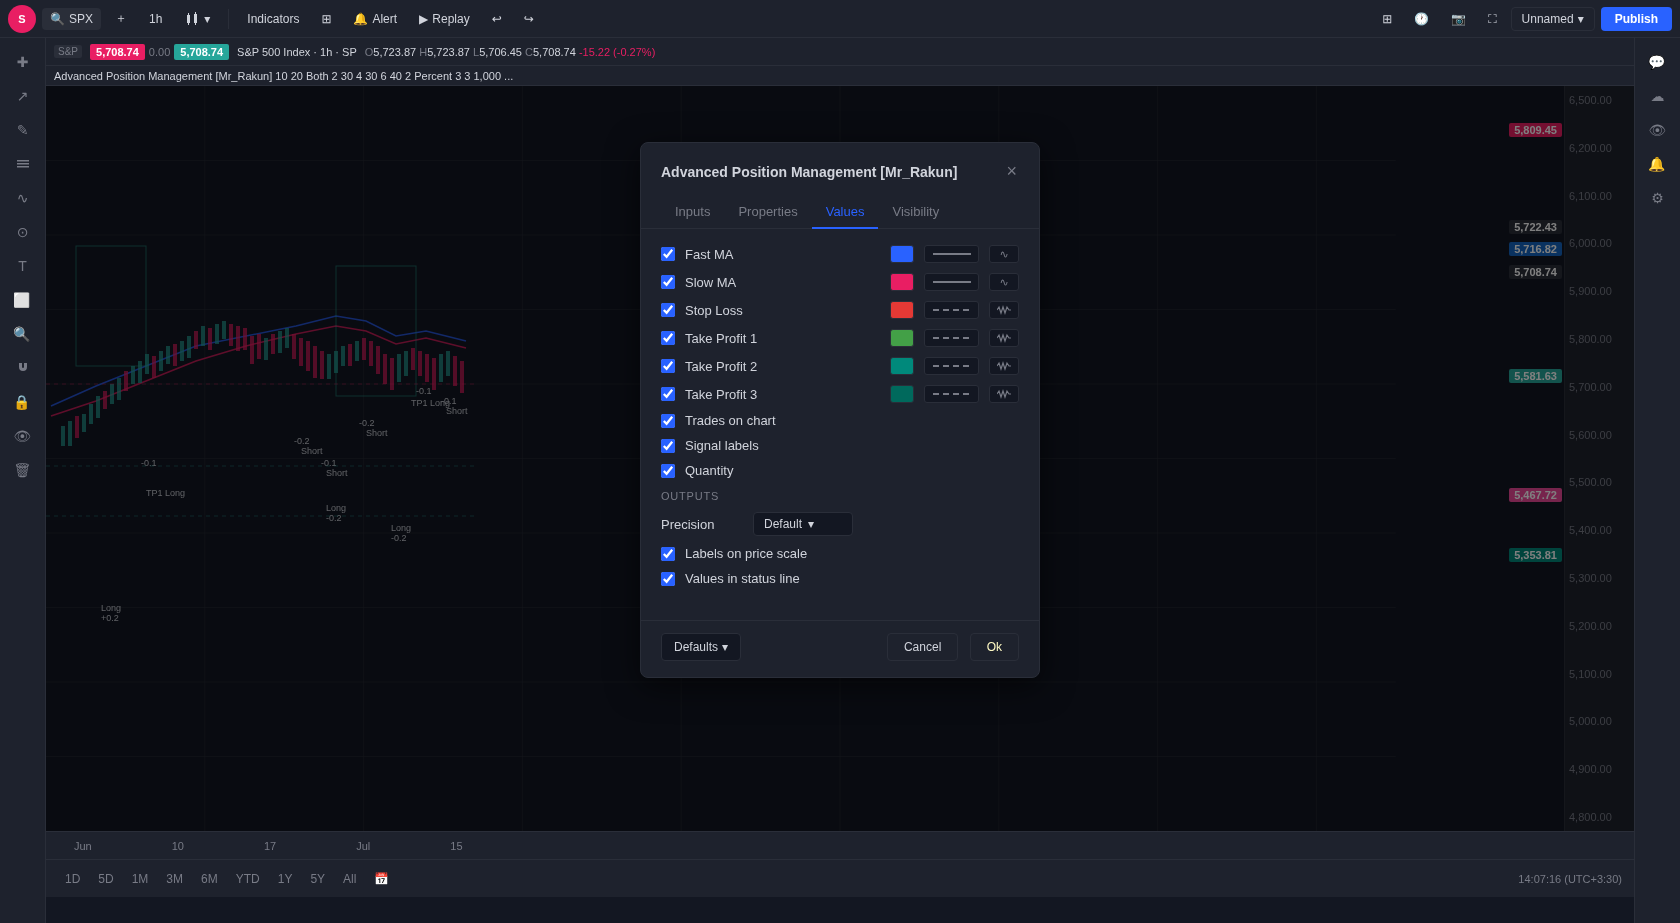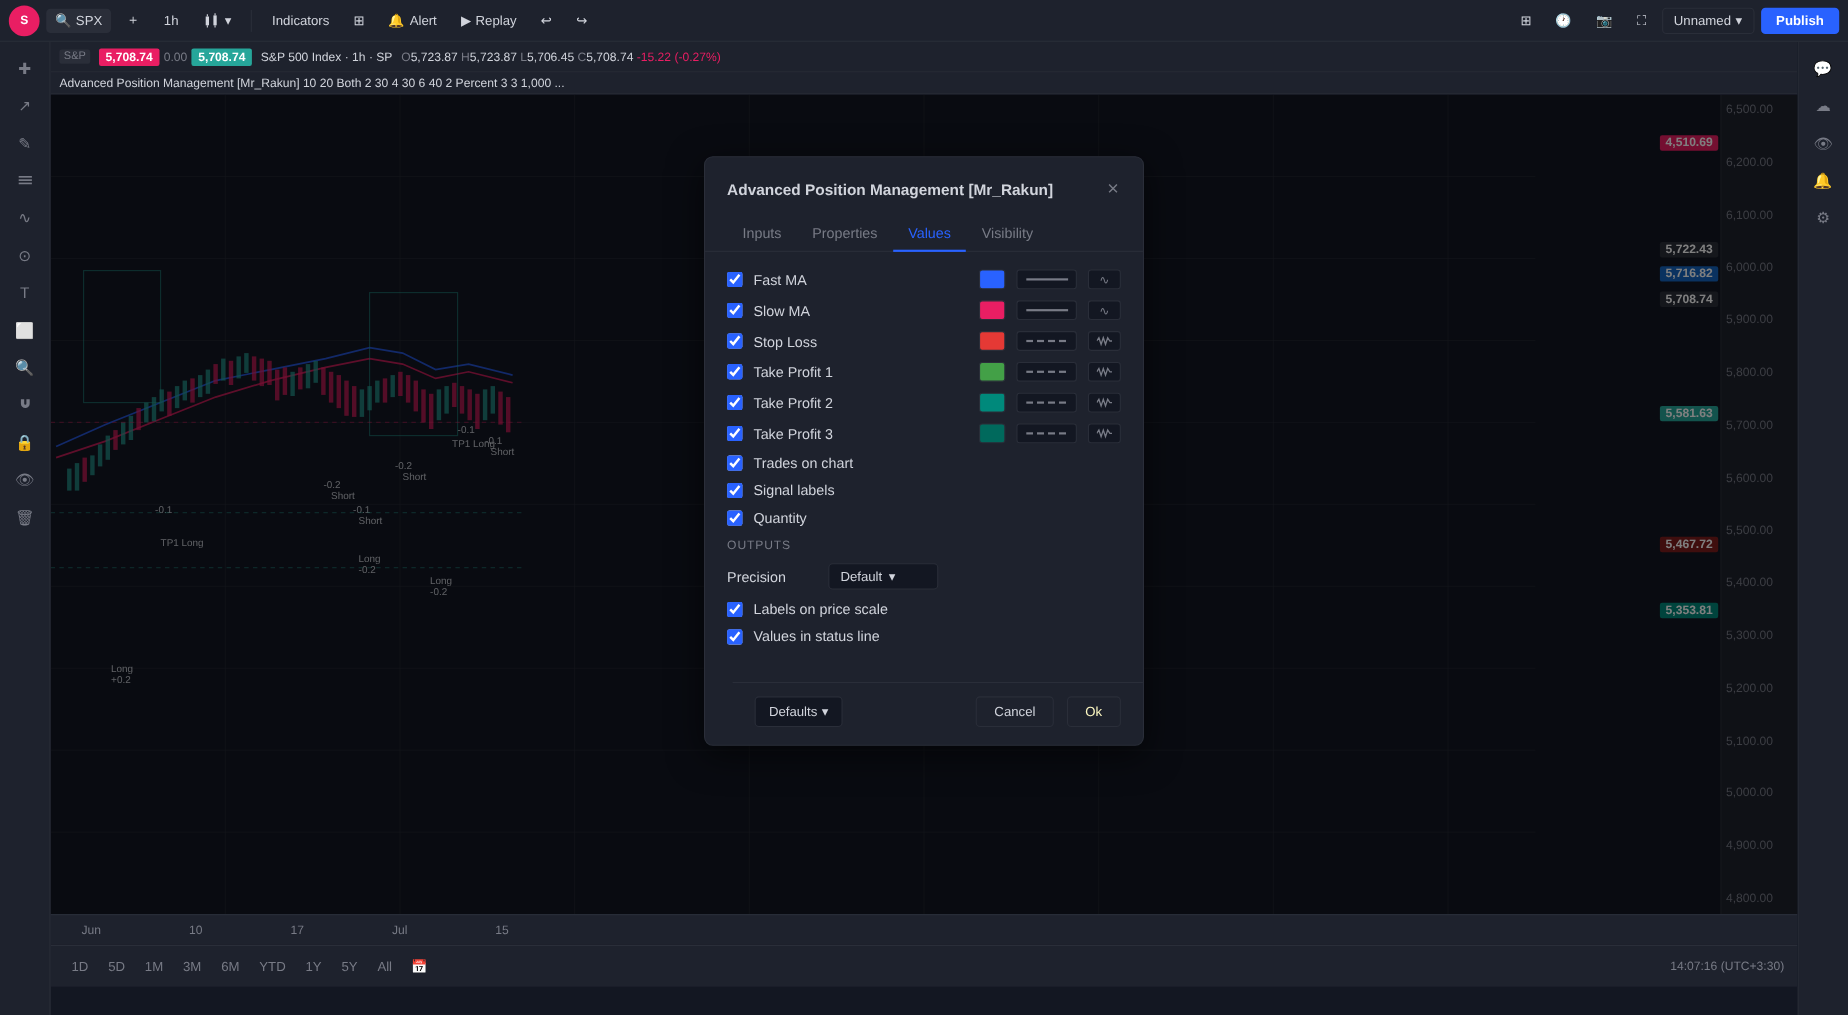--- a/index.html
+++ b/index.html
@@ -389,21 +389,20 @@
     }
 
     
     .modal-footer {
       display: flex;
       align-items: center;
       justify-content: space-between;
       padding: 12px 20px 16px;
       border-top: 1px solid #2a2e39;
       margin-top: 8px;
-      margin-left: 25px;
     }
     .defaults-btn {
       background: #131722;
       border: 1px solid #2a2e39;
       color: #d1d4dc;
       padding: 6px 12px;
       border-radius: 4px;
       cursor: pointer;
       font-size: 12px;
       display: flex;
@@ -654,26 +653,26 @@
         <text x="280" y="425" fill="#d1d4dc" font-size="9" opacity="0.9">Long</text>
         <text x="280" y="435" fill="#d1d4dc" font-size="9" opacity="0.9">-0.2</text>
         <text x="345" y="445" fill="#d1d4dc" font-size="9" opacity="0.9">Long</text>
         <text x="345" y="455" fill="#d1d4dc" font-size="9" opacity="0.9">-0.2</text>
 
         <line x1="0" y1="298" x2="430" y2="298" stroke="#e91e63" stroke-width="1" stroke-dasharray="4,4" opacity="0.4"></line>
         <line x1="0" y1="380" x2="430" y2="380" stroke="#26a69a" stroke-width="1" stroke-dasharray="4,4" opacity="0.4"></line>
         <line x1="0" y1="430" x2="430" y2="430" stroke="#26a69a" stroke-width="1" stroke-dasharray="4,4" opacity="0.4"></line>
       </svg>
 
-      <div style="position:absolute;right:72px;top:5%;font-size:11px;font-weight:600;color:white;background:#e91e63;padding:1px 5px;border-radius:2px;">4,510.69</div>
+      <div style="position:absolute;right:72px;top:5%;font-size:11px;font-weight:600;color:white;background:#e91e63;padding:1px 5px;border-radius:2px;">5,809.45</div>
       <div style="position:absolute;right:72px;top:18%;font-size:11px;font-weight:600;color:white;background:#2a2e39;padding:1px 5px;border-radius:2px;">5,722.43</div>
       <div style="position:absolute;right:72px;top:21%;font-size:11px;font-weight:600;color:white;background:#1565c0;padding:1px 5px;border-radius:2px;">5,716.82</div>
       <div style="position:absolute;right:72px;top:24%;font-size:11px;font-weight:600;color:white;background:#2a2e39;padding:1px 5px;border-radius:2px;">5,708.74</div>
       <div style="position:absolute;right:72px;top:38%;font-size:11px;font-weight:600;color:white;background:#26a69a;padding:1px 5px;border-radius:2px;">5,581.63</div>
-      <div style="position:absolute;right:72px;top:54%;font-size:11px;font-weight:600;color:white;background:#7f1d1d;padding:1px 5px;border-radius:2px;">5,467.72</div>
+      <div style="position:absolute;right:72px;top:54%;font-size:11px;font-weight:600;color:white;background:#ec4899;padding:1px 5px;border-radius:2px;">5,467.72</div>
       <div style="position:absolute;right:72px;top:62%;font-size:11px;font-weight:600;color:white;background:#00897b;padding:1px 5px;border-radius:2px;">5,353.81</div>
 
       <div class="price-scale" style="height:100%;right:0;width:70px;">
         <div>6,500.00</div>
         <div>6,200.00</div>
         <div>6,100.00</div>
         <div>6,000.00</div>
         <div>5,900.00</div>
         <div>5,800.00</div>
         <div>5,700.00</div>

